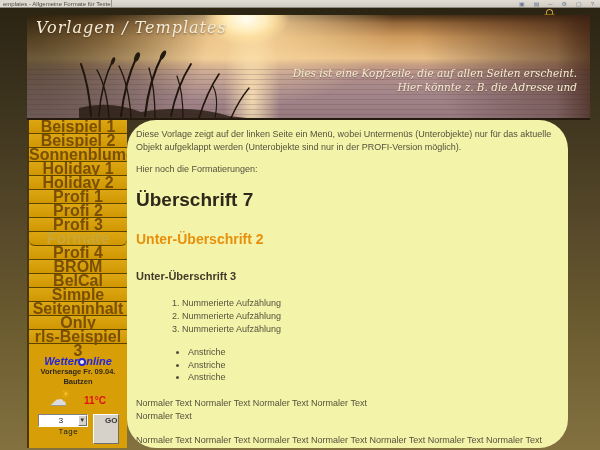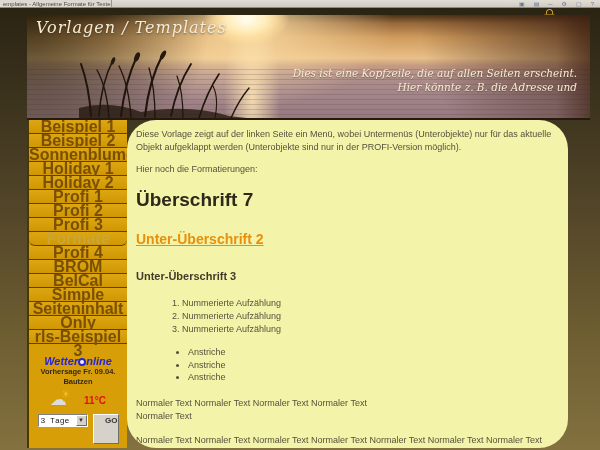--- a/index.html
+++ b/index.html
@@ -72,34 +72,34 @@
   .wo-line{font-size:7.5px;font-weight:bold;color:#33291a;line-height:10px;}
   .wo-row{display:flex;align-items:center;justify-content:center;gap:8px;margin-top:3px;height:20px;}
   .cloudsun{position:relative;width:26px;height:16px;}
   .cloudsun .sun{position:absolute;left:11px;top:-4px;font-size:11px;color:#f2c020;}
   .cloudsun .cloud{position:absolute;left:0;top:-3px;font-size:17px;color:#dcdcdc;
     text-shadow:0 1px 0 #9a9a9a;}
   .wo-temp{font-size:10px;font-weight:bold;color:#e01212;}
   .wo-controls{display:flex;justify-content:center;gap:5px;margin-top:4px;}
   .wo-select{display:flex;width:50px;height:13px;background:#fff;
     border:1px solid;border-color:#808080 #fff #fff #808080;cursor:pointer;}
-  .wo-select .val{flex:1;font-size:8px;line-height:11px;text-align:left;padding-left:2px;color:#222;font-family:Liberation Mono, monospace;}
+  .wo-select .val{flex:1;font-size:8px;line-height:11px;text-align:left;padding-left:20px;color:#222;font-family:Liberation Mono, monospace;}
   .wo-select .arrow{width:11px;height:11px;background:#d6d2ca;
     border:1px solid;border-color:#fff #6e6e6e #6e6e6e #fff;
     font-size:6px;line-height:9px;color:#333;text-align:center;}
   .wo-go{width:26px;height:30px;background:#d6d2ca;font-size:8px;font-weight:bold;line-height:11px;
     text-align:right;color:#333;border:1px solid;border-color:#fff #6e6e6e #6e6e6e #fff;cursor:pointer;}
 
   
   .content{flex:1;background:#f3f3aa;padding:8px 12px 0 9px;color:#56523d;
     font-size:9px;line-height:1.4;overflow:hidden;border-radius:29px;}
   .content p{margin:0;}
   .p-intro{margin-bottom:10px !important;max-width:432px;}
   .h1{font-size:19px;font-weight:bold;color:#2e281b;margin:11px 0 0;}
-  .h2{font-size:14px;font-weight:bold;color:#e8900c;margin:17px 0 0;text-decoration:underline;}
+  .h2{font-size:14px;font-weight:bold;color:#e8900c;margin:17px 0 0;}
   .h3{font-size:11px;font-weight:bold;color:#44392a;margin:19px 0 0;}
   ol.numlist{margin:13px 0 0;padding-left:46px;}
   ul.bullist{margin:11px 0 0;padding-left:52px;}
   ol.numlist li,ul.bullist li{margin:0;}
   .p-normal1{margin-top:13px !important;}
   .p-normal2{margin-top:12px !important;}
 </style>
 </head>
 <body>
 

